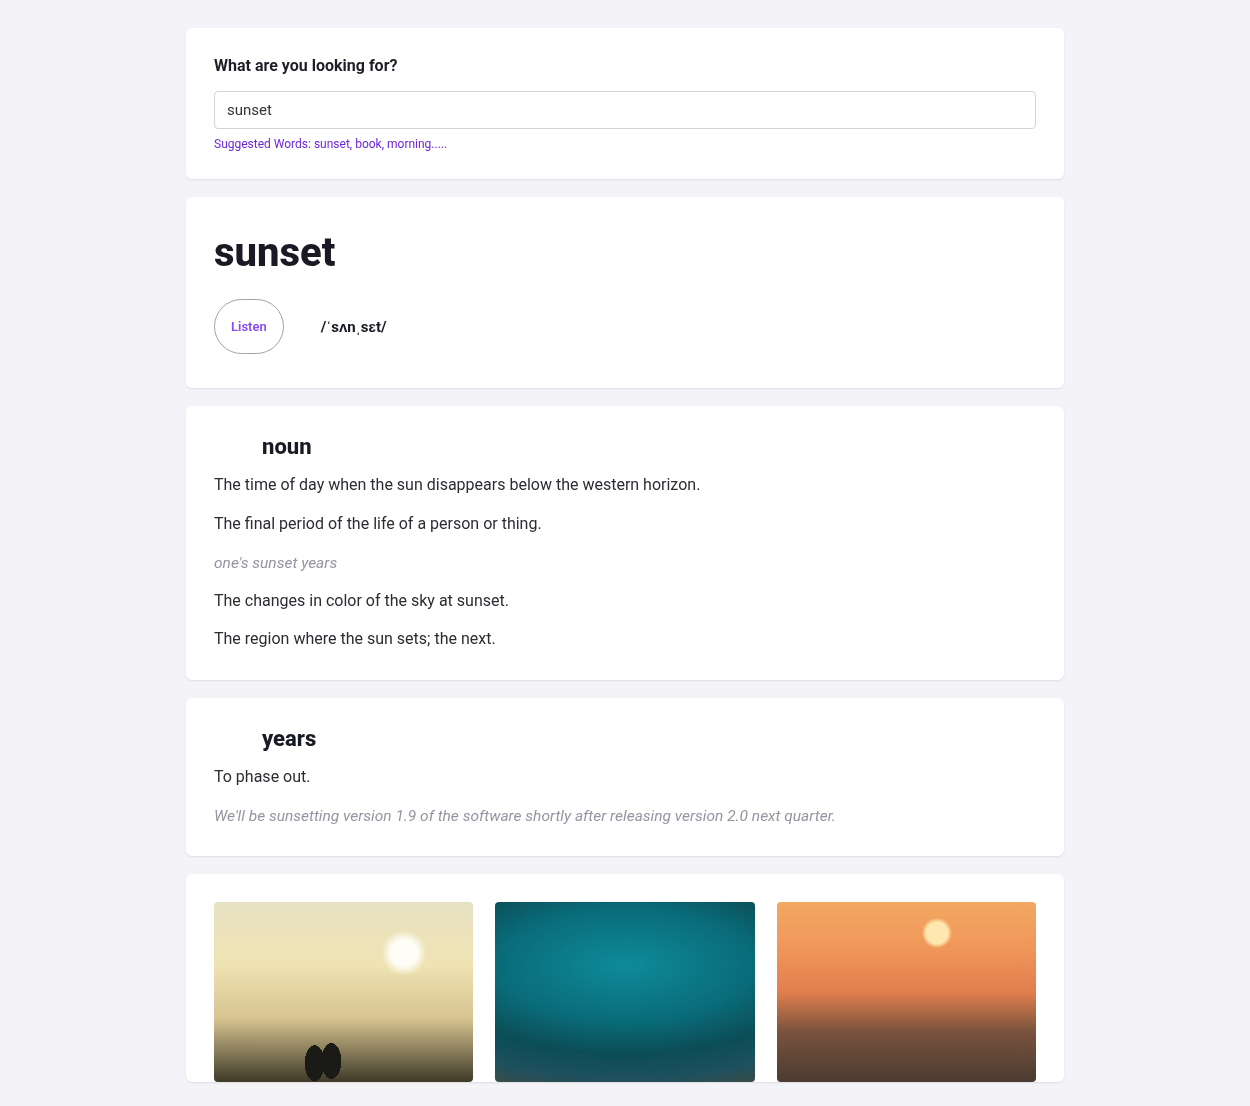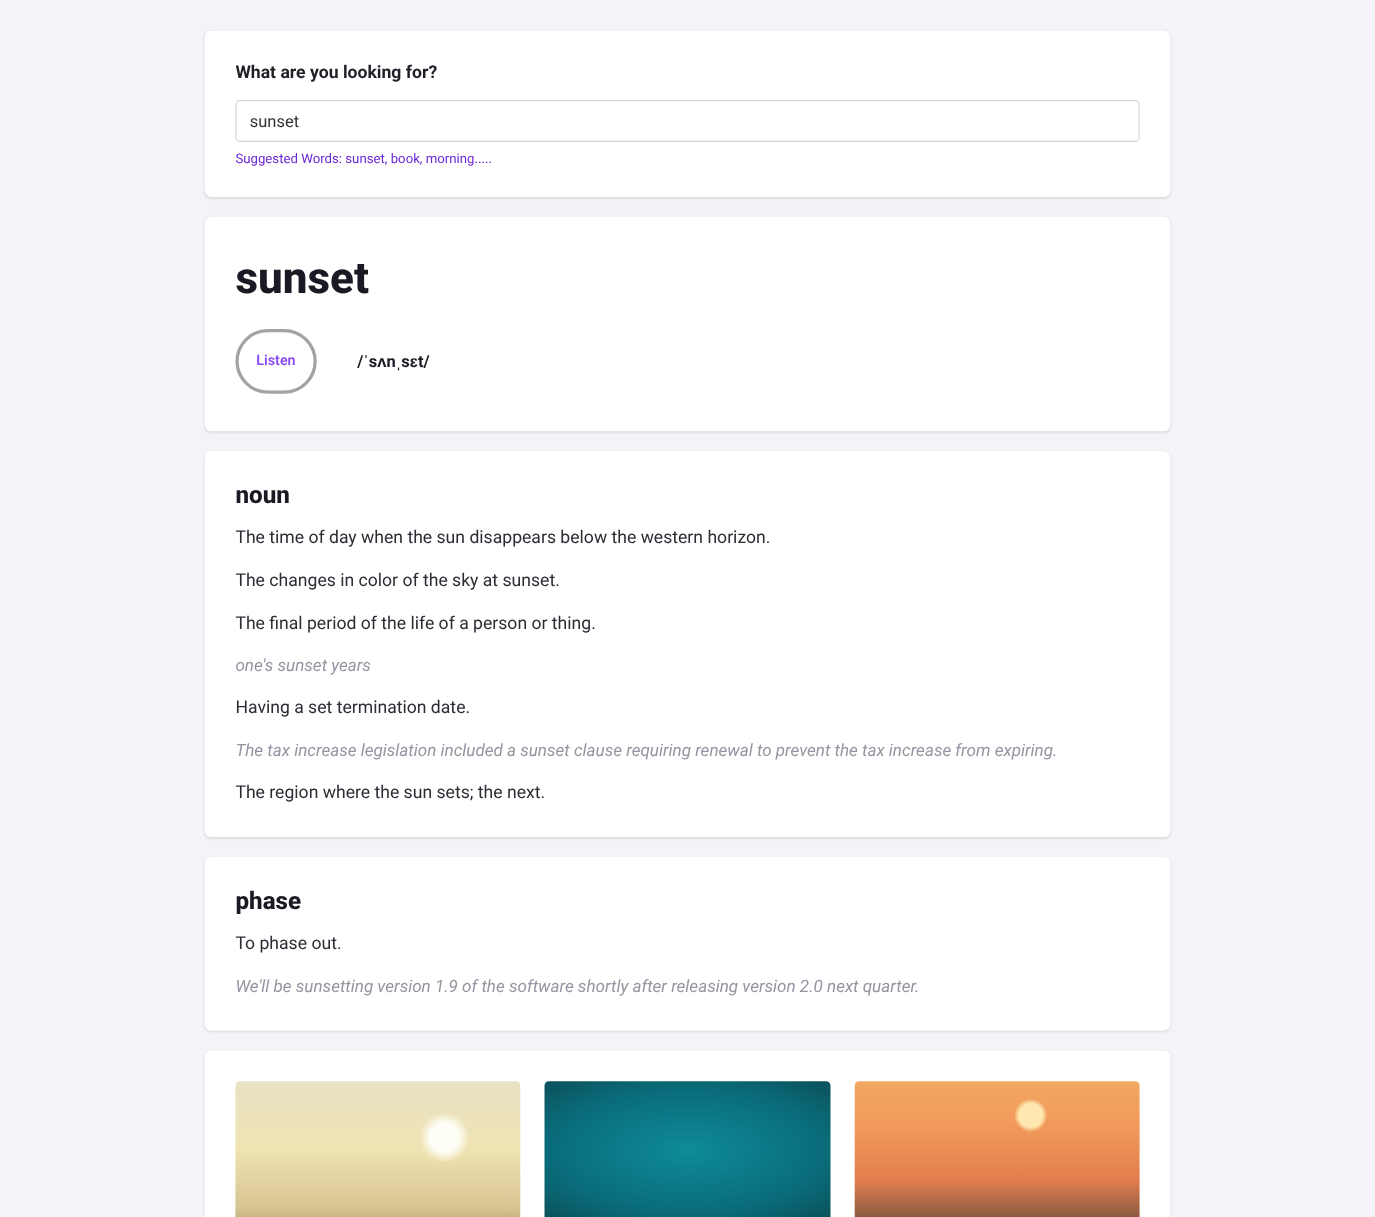--- a/index.html
+++ b/index.html
@@ -50,40 +50,41 @@
       line-height: 1.1;
       margin-bottom: 24px;
     }
     .listen-row {
       display: flex;
       align-items: center;
       gap: 14px;
     }
     .listen-btn {
       background: #fff;
-      border: 3px solid #a3a3a3;
+      border: 1px solid #a3a3a3;
       color: #8a4af3;
       font-size: 13px;
       font-weight: 600;
       padding: 19px 16px;
       border-radius: 999px;
       cursor: pointer;
       font-family: inherit;
     }
     .pronunciation {
       font-size: 15px;
       font-weight: 700;
       color: #1a1a24;
       margin-left: 23px;
     }
     .pos-heading {
       font-size: 22px;
       font-weight: 800;
       color: #1a1a24;
       margin-bottom: 14px;
+      margin-left: 48px;
     }
     .definition {
       font-size: 16px;
       color: #2c2c34;
       margin-bottom: 14px;
       line-height: 1.55;
     }
     .example {
       font-size: 15.5px;
       color: #9495a1;
@@ -182,37 +183,33 @@
       <span class="pronunciation">/ˈsʌnˌsɛt/</span>
     </div>
   </div>
 
   <div class="card">
     <h2 class="pos-heading">noun</h2>
     <div class="def-block">
       <p class="definition">The time of day when the sun disappears below the western horizon.</p>
     </div>
     <div class="def-block">
-      <p class="definition">The changes in color of the sky at sunset.</p>
-    </div>
-    <div class="def-block">
       <p class="definition">The final period of the life of a person or thing.</p>
       <p class="example">one's sunset years</p>
     </div>
     <div class="def-block">
-      <p class="definition">Having a set termination date.</p>
-      <p class="example">The tax increase legislation included a sunset clause requiring renewal to prevent the tax increase from expiring.</p>
+      <p class="definition">The changes in color of the sky at sunset.</p>
     </div>
     <div class="def-block">
       <p class="definition">The region where the sun sets; the next.</p>
     </div>
   </div>
 
   <div class="card">
-    <h2 class="pos-heading">phase</h2>
+    <h2 class="pos-heading">years</h2>
     <div class="def-block">
       <p class="definition">To phase out.</p>
       <p class="example">We'll be sunsetting version 1.9 of the software shortly after releasing version 2.0 next quarter.</p>
     </div>
   </div>
 
   <div class="card card-images">
     <div class="images-row">
       <div class="image-ph img1"></div>
       <div class="image-ph img2"></div>

